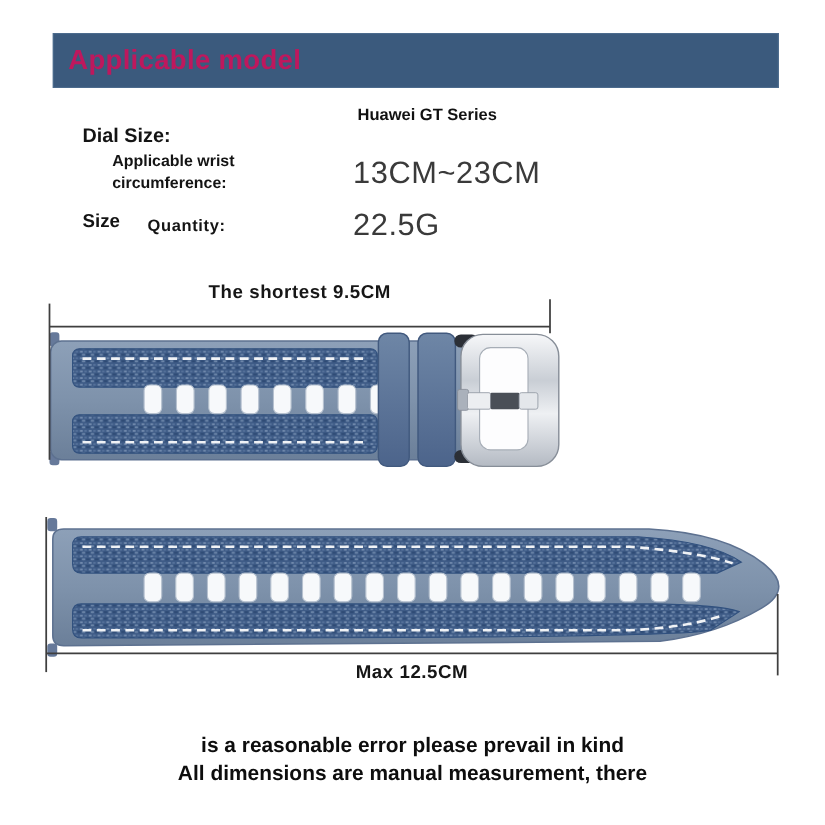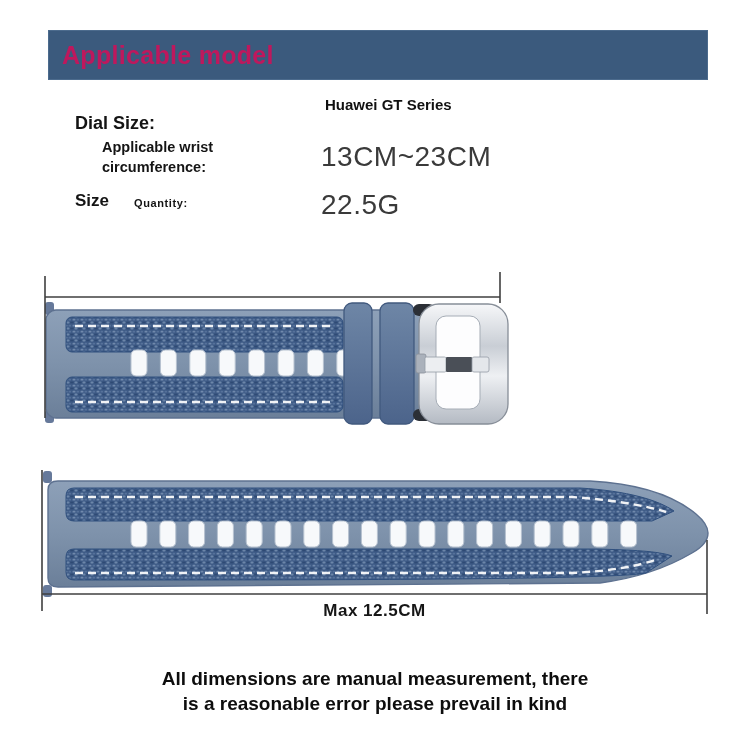--- a/index.html
+++ b/index.html
@@ -15,21 +15,21 @@
 
   
   .lbl{font-weight:700;color:#141414;}
   .lbl1{left:75px;top:93px;font-size:18px;margin-top:20px;}
   .val1{left:325px;top:96px;font-size:15px;font-weight:700;}
   .lbl2{left:73px;top:138px;font-size:14.5px;line-height:19.5px;}
   .lbl2 span{display:block;margin-left:29px;}
   .val-big{font-size:28px;font-weight:400;color:#3a3a3a;letter-spacing:.5px;text-align:right;}
   .val2{left:321px;top:141px;}
   .lbl3{left:75px;top:191px;font-size:17px;}
-  .lbl3b{left:134px;top:197px;font-size:11px;font-weight:700;letter-spacing:.6px;}
+  .lbl3b{left:134px;top:197px;font-size:15px;font-weight:700;letter-spacing:.6px;}
   .val3{left:321px;top:189px;}
 
   
   .meas{font-size:17px;font-weight:700;letter-spacing:.5px;text-align:center;color:#161616;}
   .meas-top{left:45px;top:256px;width:455px;}
   .meas-bottom{left:42px;top:601px;width:665px;}
 
   
   .footer{left:0;right:0;top:666px;text-align:center;font-size:19px;font-weight:700;
           line-height:25px;color:#0d0d0d;}
@@ -54,25 +54,26 @@
   <div class="abs lbl lbl2">
     <span>Applicable wrist</span>
     <span>circumference:</span>
   </div>
   <div class="abs val-big val2">13CM~23CM</div>
 
   <div class="abs lbl lbl3">Size</div>
   <div class="abs lbl lbl3b">Quantity:</div>
   <div class="abs val-big val3">22.5G</div>
 
+  <div class="abs meas meas-top">The shortest 9.5CM</div>
   <div class="abs meas meas-bottom">Max 12.5CM</div>
 
   <div class="abs footer">
+    <div>is a reasonable error please prevail in kind</div>
     <div>All dimensions are manual measurement, there</div>
-    <div>is a reasonable error please prevail in kind</div>
   </div>
 
   <svg width="750" height="750" viewBox="0 0 750 750">
     <defs>
       <pattern id="fabric" width="8" height="6" patternUnits="userSpaceOnUse">
         <rect width="8" height="6" fill="#3e5b86"></rect>
         <rect x="0.5" y="0.8" width="3" height="1.8" rx="0.9" fill="#7089ac"></rect>
         <rect x="4.5" y="0.8" width="2.6" height="1.8" rx="0.9" fill="#55719a"></rect>
         <rect x="2.5" y="3.6" width="3" height="1.8" rx="0.9" fill="#6c86a9"></rect>
         <rect x="6.3" y="3.6" width="1.7" height="1.8" fill="#2e4a74"></rect>

